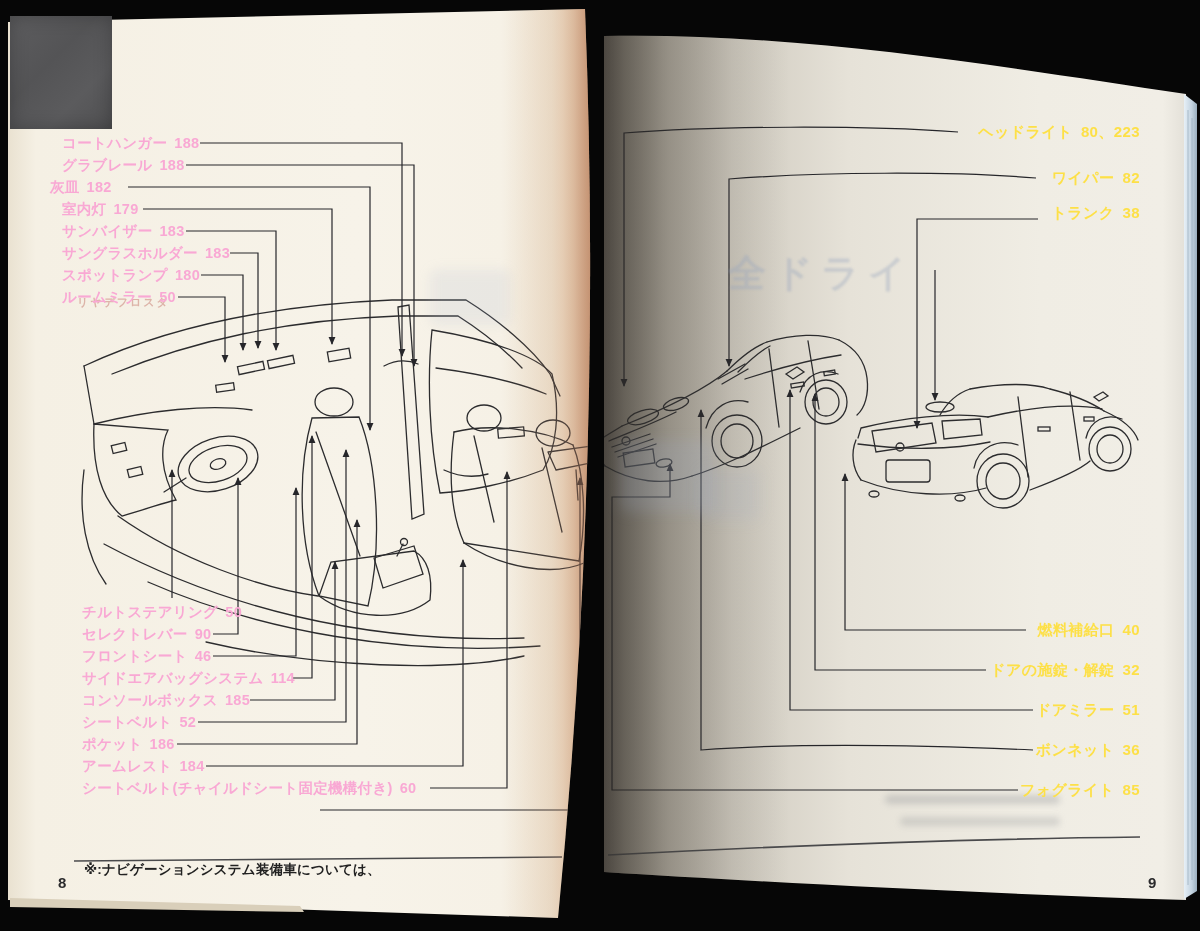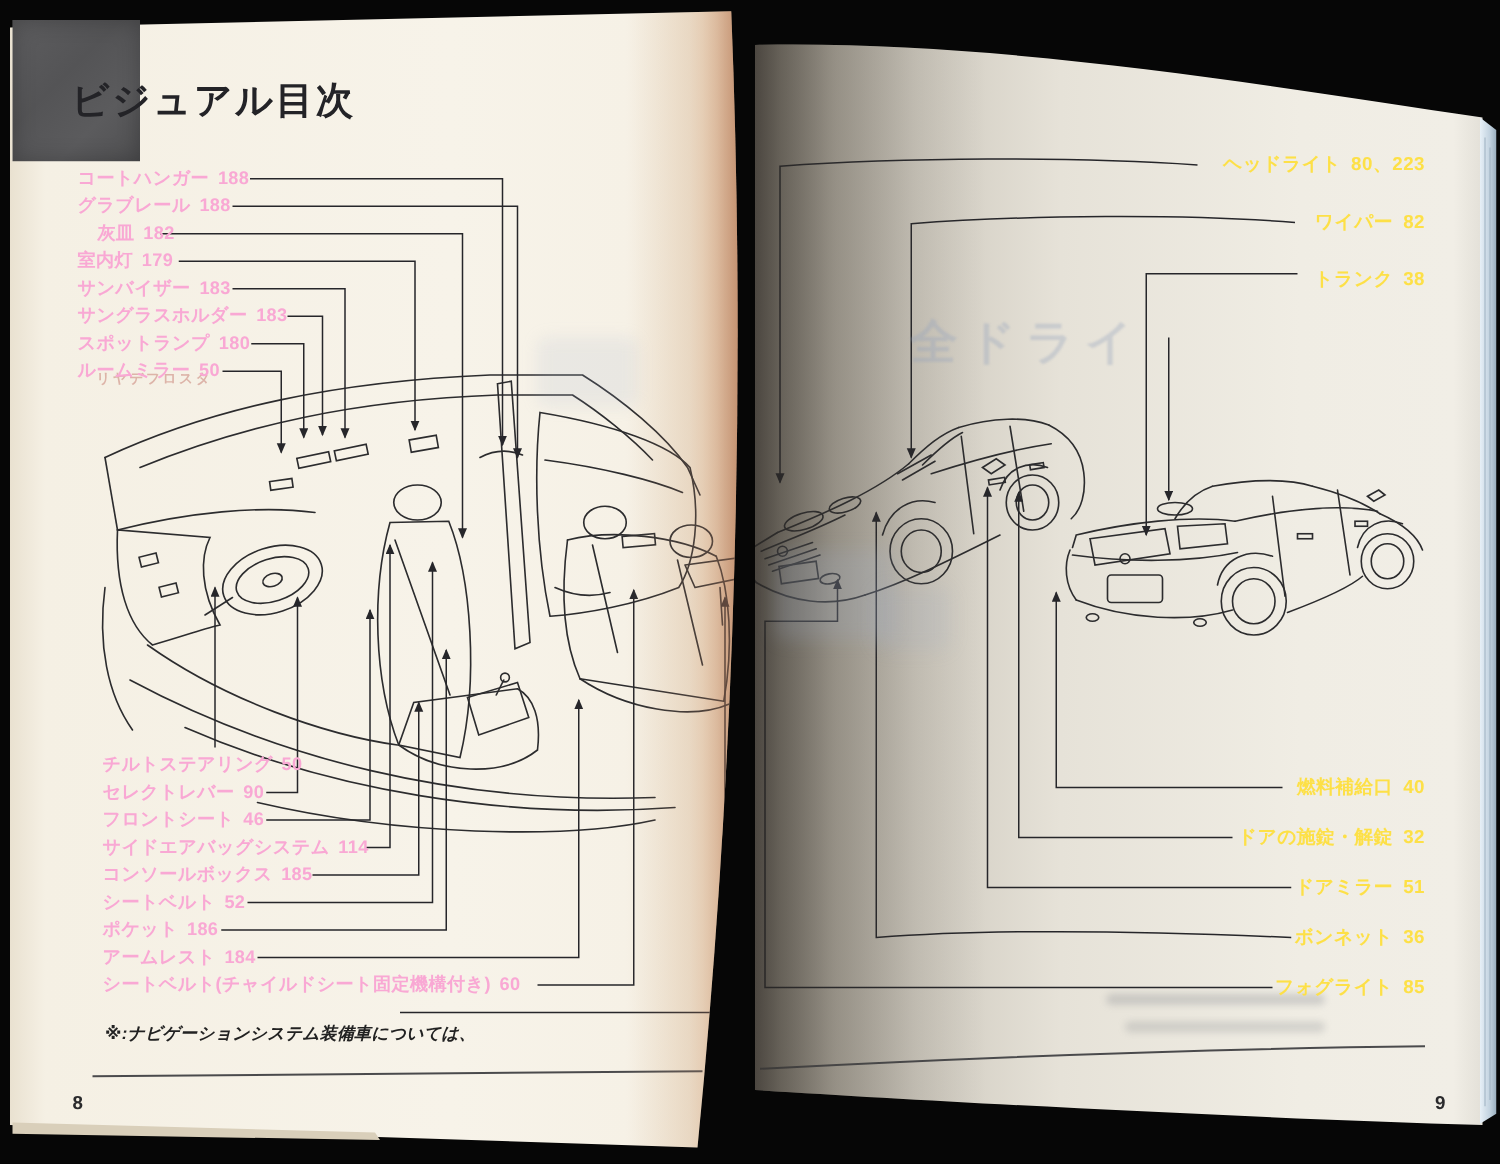--- a/index.html
+++ b/index.html
@@ -237,57 +237,56 @@
   </linearGradient>
   <rect x="604" y="0" width="185" height="931" clip-path="url(#clipR)" fill="url(#lgGut)"></rect>
   <linearGradient id="lgGut" x1="604" y1="0" x2="789" y2="0" gradientUnits="userSpaceOnUse">
     <stop offset="0" stop-color="rgba(42,38,33,0.5)"></stop>
         <stop offset="0.35" stop-color="rgba(60,56,50,0.22)"></stop>
     <stop offset="1" stop-color="rgba(60,56,50,0)"></stop>
   </linearGradient>
 </svg>
 
 <div class="title-block"></div>
-<div class="page-title">ビジュアル目次</div>
 
 <div class="ghost ghost-pink" style="left:77px;top:295px;">リヤデフロスタ</div>
 <div class="ghost ghost-blue" style="left:728px;top:248px;">全ドライ</div>
 <div class="blob" style="left:430px;top:270px;width:80px;height:55px;background:rgba(168,182,204,.16);filter:blur(6px);"></div>
 <div class="blob" style="left:620px;top:440px;width:95px;height:72px;background:rgba(162,176,198,.2);filter:blur(7px);"></div>
 <div class="blob" style="left:700px;top:470px;width:60px;height:50px;background:rgba(162,176,198,.16);filter:blur(7px);"></div>
 <div class="blob" style="left:885px;top:795px;width:175px;height:9px;background:rgba(130,134,140,.3);filter:blur(3px);"></div>
 <div class="blob" style="left:900px;top:817px;width:160px;height:9px;background:rgba(130,134,140,.26);filter:blur(3px);"></div>
 
 <div class="lbl" style="left:62px;top:133px;"><span>コートハンガー</span><span class="pg">188</span></div>
 <div class="lbl" style="left:62px;top:155px;"><span>グラブレール</span><span class="pg">188</span></div>
-<div class="lbl" style="left:78px;top:177px;"><span>灰皿</span><span class="pg">182</span></div>
+<div class="lbl" style="left:50px;top:177px;"><span>灰皿</span><span class="pg">182</span></div>
 <div class="lbl" style="left:62px;top:199px;"><span>室内灯</span><span class="pg">179</span></div>
 <div class="lbl" style="left:62px;top:221px;"><span>サンバイザー</span><span class="pg">183</span></div>
 <div class="lbl" style="left:62px;top:243px;"><span>サングラスホルダー</span><span class="pg">183</span></div>
 <div class="lbl" style="left:62px;top:265px;"><span>スポットランプ</span><span class="pg">180</span></div>
 <div class="lbl" style="left:62px;top:287px;"><span>ルームミラー</span><span class="pg">50</span></div>
 
 <div class="lbl" style="left:82px;top:602px;"><span>チルトステアリング</span><span class="pg">50</span></div>
 <div class="lbl" style="left:82px;top:624px;"><span>セレクトレバー</span><span class="pg">90</span></div>
 <div class="lbl" style="left:82px;top:646px;"><span>フロントシート</span><span class="pg">46</span></div>
 <div class="lbl" style="left:82px;top:668px;"><span>サイドエアバッグシステム</span><span class="pg">114</span></div>
 <div class="lbl" style="left:82px;top:690px;"><span>コンソールボックス</span><span class="pg">185</span></div>
 <div class="lbl" style="left:82px;top:712px;"><span>シートベルト</span><span class="pg">52</span></div>
 <div class="lbl" style="left:82px;top:734px;"><span>ポケット</span><span class="pg">186</span></div>
 <div class="lbl" style="left:82px;top:756px;"><span>アームレスト</span><span class="pg">184</span></div>
 <div class="lbl" style="left:82px;top:778px;"><span>シートベルト(チャイルドシート固定機構付き)</span><span class="pg">60</span></div>
 
-<div class="footnote" style="left:84px;top:818px;font-style:italic;">※:ナビゲーションシステム装備車については、</div>
+<div class="footnote" style="left:84px;top:861px;">※:ナビゲーションシステム装備車については、</div>
 
 <div class="pageno" style="left:58px;top:874px;">8</div>
 <div class="pageno" style="left:1148px;top:874px;">9</div>
 
 <div class="rlbl" style="top:122px;"><span>ヘッドライト</span><span class="pg">80、223</span></div>
 <div class="rlbl" style="top:168px;"><span>ワイパー</span><span class="pg">82</span></div>
-<div class="rlbl" style="top:214px;"><span>トランク</span><span class="pg">38</span></div>
+<div class="rlbl" style="top:203px;"><span>トランク</span><span class="pg">38</span></div>
 
 <div class="rlbl" style="top:620px;"><span>燃料補給口</span><span class="pg">40</span></div>
 <div class="rlbl" style="top:660px;"><span>ドアの施錠・解錠</span><span class="pg">32</span></div>
 <div class="rlbl" style="top:700px;"><span>ドアミラー</span><span class="pg">51</span></div>
 <div class="rlbl" style="top:740px;"><span>ボンネット</span><span class="pg">36</span></div>
 <div class="rlbl" style="top:780px;"><span>フォグライト</span><span class="pg">85</span></div>
 
 </div>
 
 </body></html>

